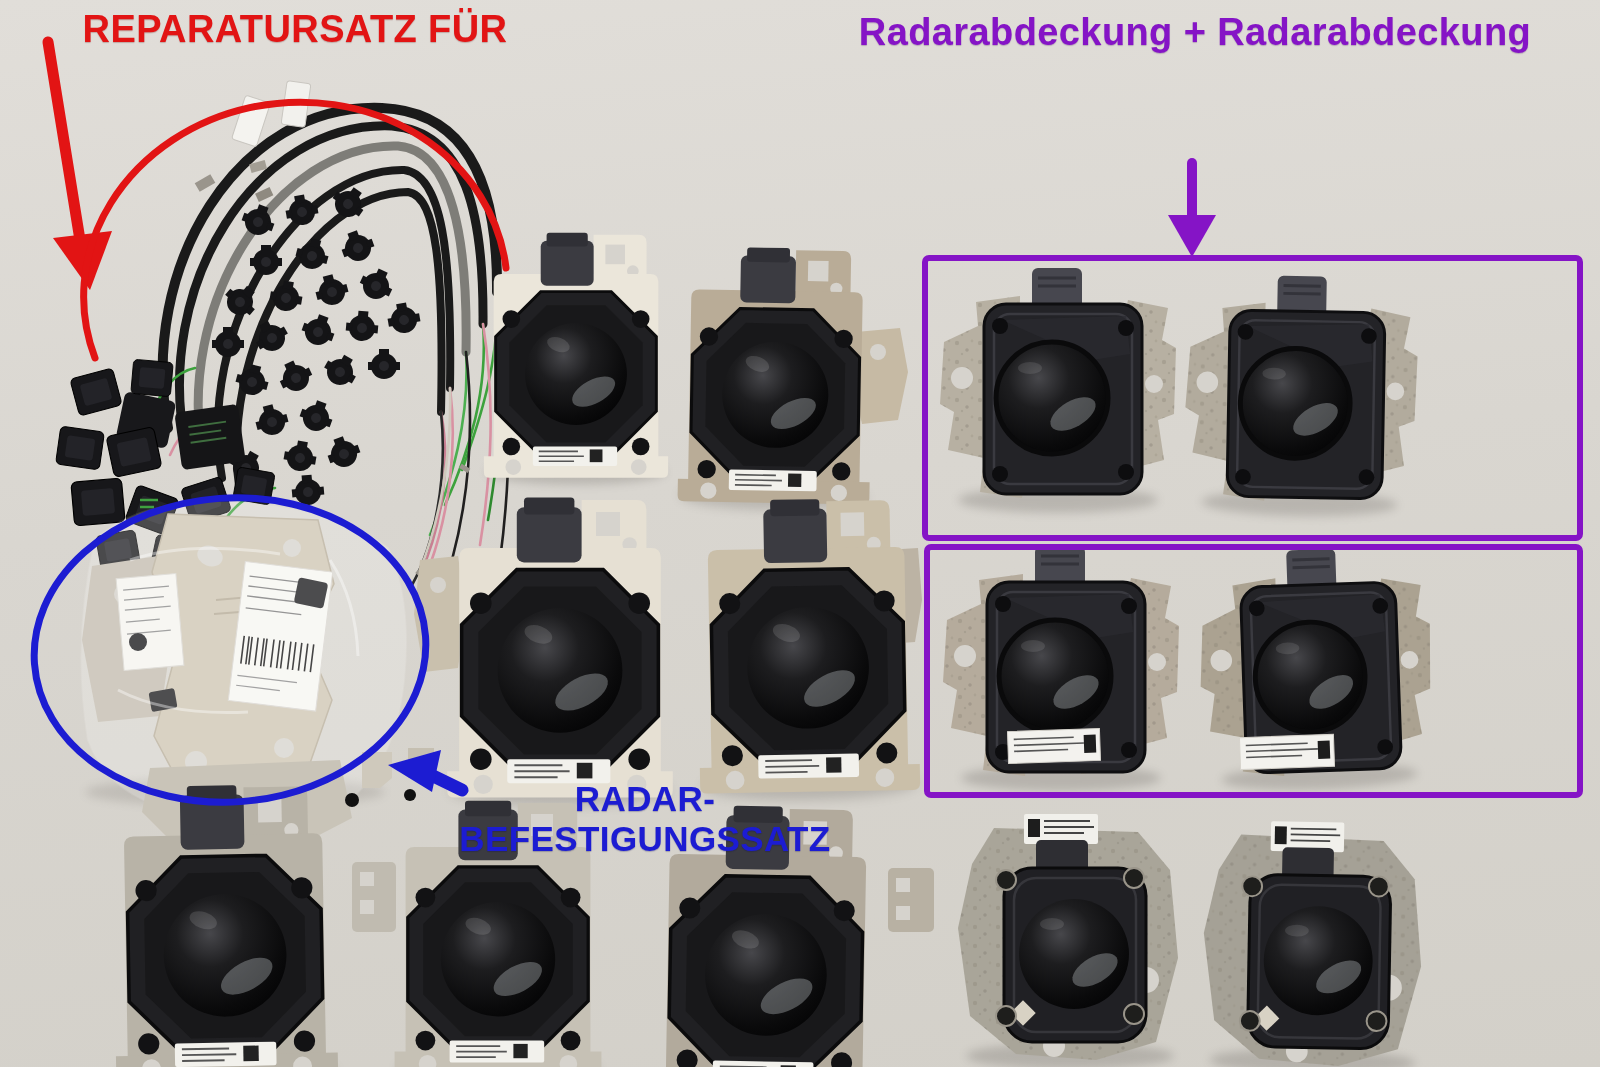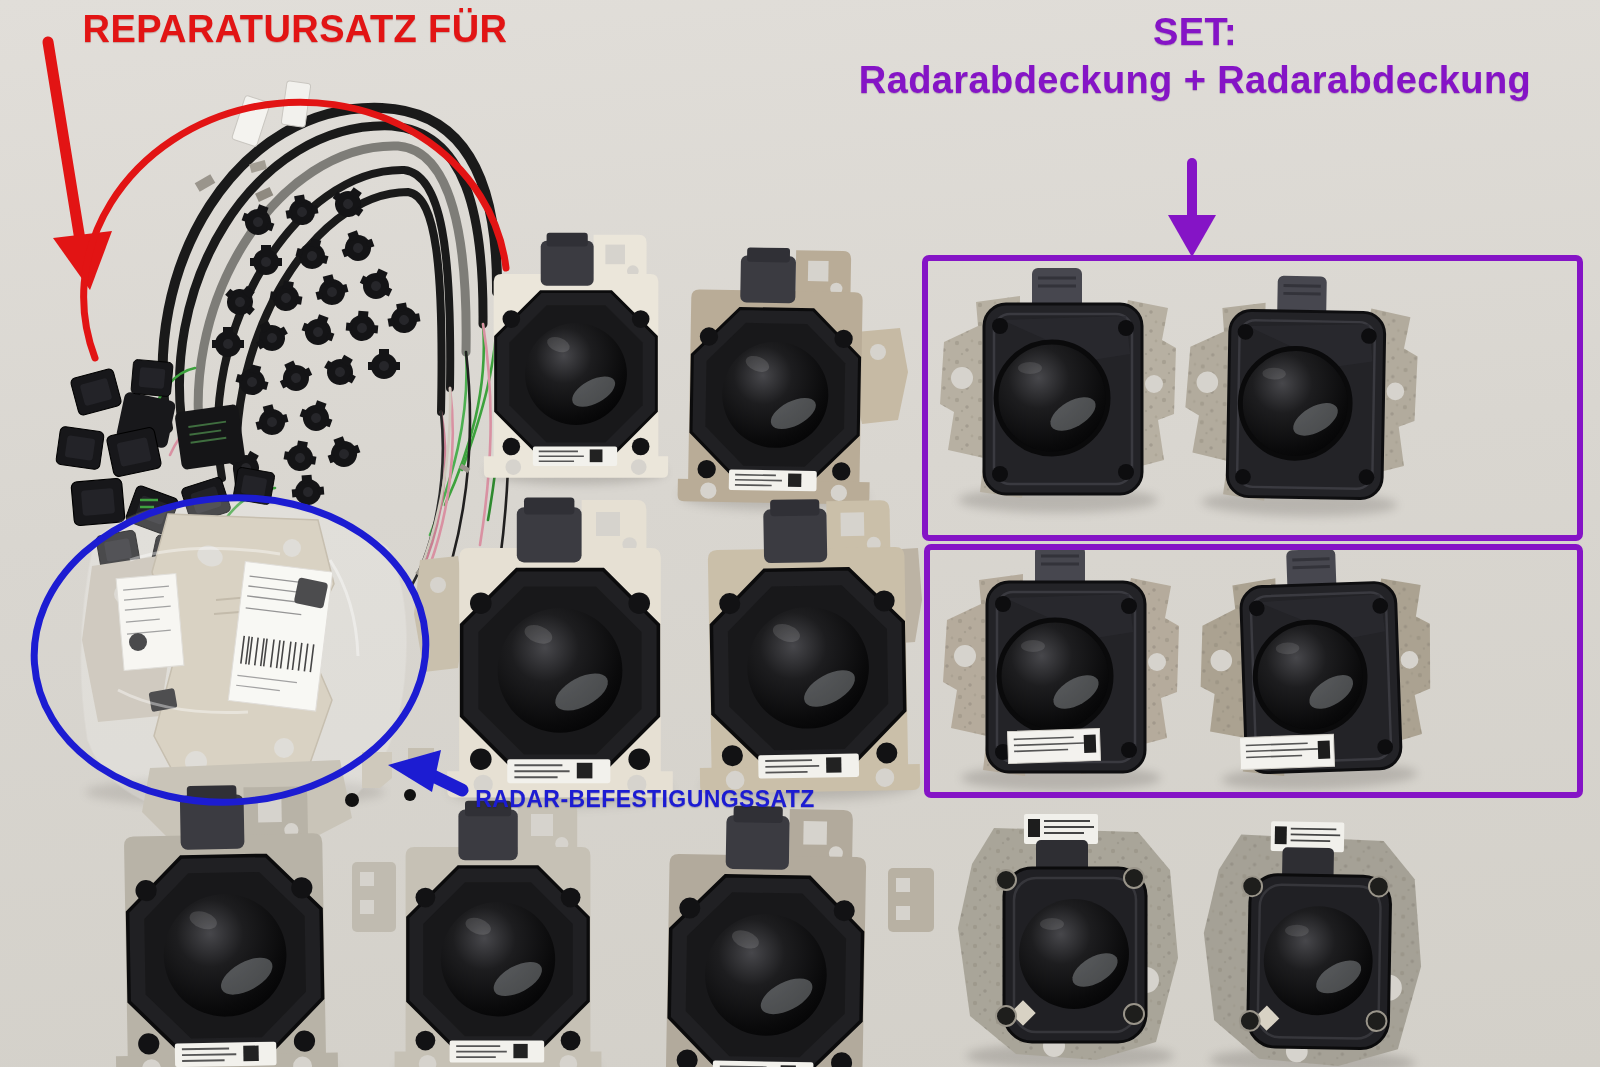--- a/index.html
+++ b/index.html
@@ -4,21 +4,21 @@
 <style>
   html,body{margin:0;padding:0;background:#888;}
   .stage{position:relative;width:1600px;height:1067px;overflow:hidden;
          background:linear-gradient(175deg,#e1ded9 0%,#d9d6d0 45%,#d3d0c9 100%);
          font-family:"Liberation Sans",sans-serif;}
   svg.photo{position:absolute;left:0;top:0;}
   .lbl{position:absolute;text-align:center;font-weight:bold;letter-spacing:.4px;}
   .lbl .line{display:block;text-align:center;}
   .lbl-red{color:#e21414;font-size:38px;line-height:47px;text-shadow:0 1px 1px rgba(90,10,10,.25);}
   .lbl-purple{color:#8514c6;font-size:38px;line-height:48px;text-shadow:0 1px 1px rgba(60,5,90,.25);}
-  .lbl-blue{color:#1c1cd2;font-size:23px;line-height:40px;text-shadow:0 1px 1px rgba(10,10,90,.25);}
+  .lbl-blue{color:#1c1cd2;font-size:35px;line-height:40px;text-shadow:0 1px 1px rgba(10,10,90,.25);}
 </style>
 </head>
 <body>
 
 <div class="stage">
 
 <svg class="photo" width="1600" height="1067" viewBox="0 0 1600 1067" style="--bg:#d6d3cd;">
   <defs>
     <radialGradient id="gDome" cx="38%" cy="32%" r="78%">
       <stop offset="0" stop-color="#47474b"></stop>
@@ -308,21 +308,20 @@
     <line x1="1192" y1="163" x2="1192" y2="222" stroke-width="10" stroke-linecap="round" stroke="#8514c6"></line>
     <polygon points="1192,257 1168,215 1216,215" fill="#8514c6"></polygon>
   </g>
 </svg>
 
 <div class="lbl lbl-red" style="left:58px;top:6px;width:474px">
   <span class="line">REPARATURSATZ FÜR</span>
 </div>
 
 <div class="lbl lbl-purple" style="left:850px;top:8px;width:690px">
-  <span class="line">SET:</span>
   <span class="line">Radarabdeckung + Radarabdeckung</span>
 </div>
 
 <div class="lbl lbl-blue" style="left:402px;top:779px;width:486px">
   <span class="line">RADAR-BEFESTIGUNGSSATZ</span>
 </div>
 
 </div>
 
 </body></html>

